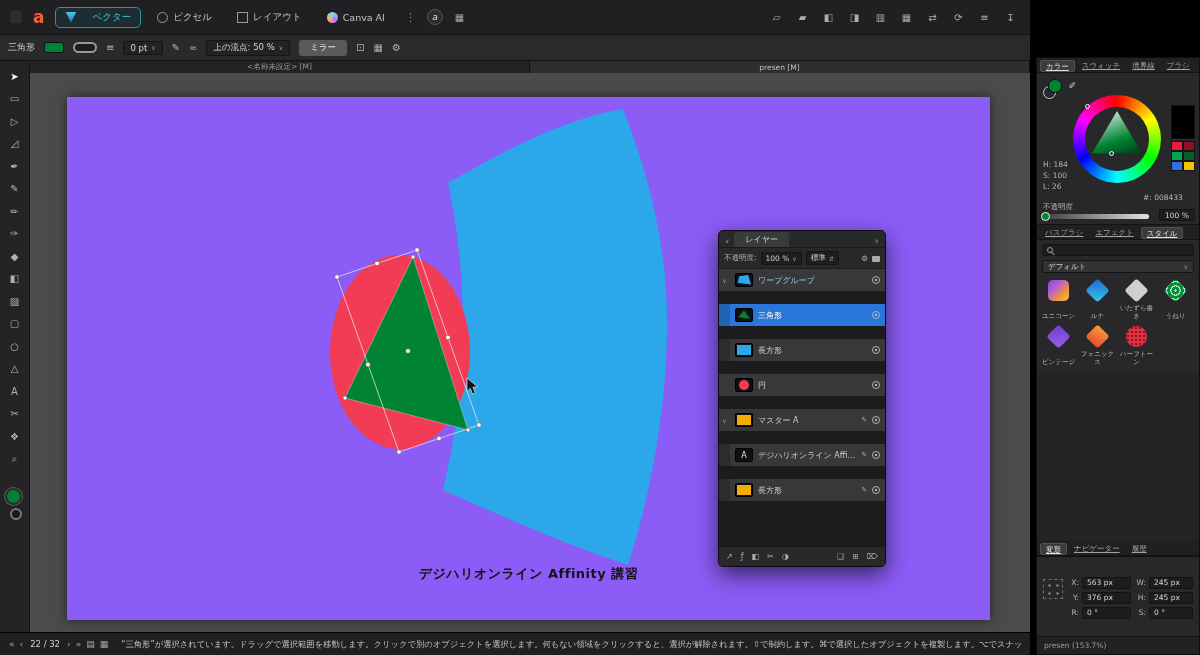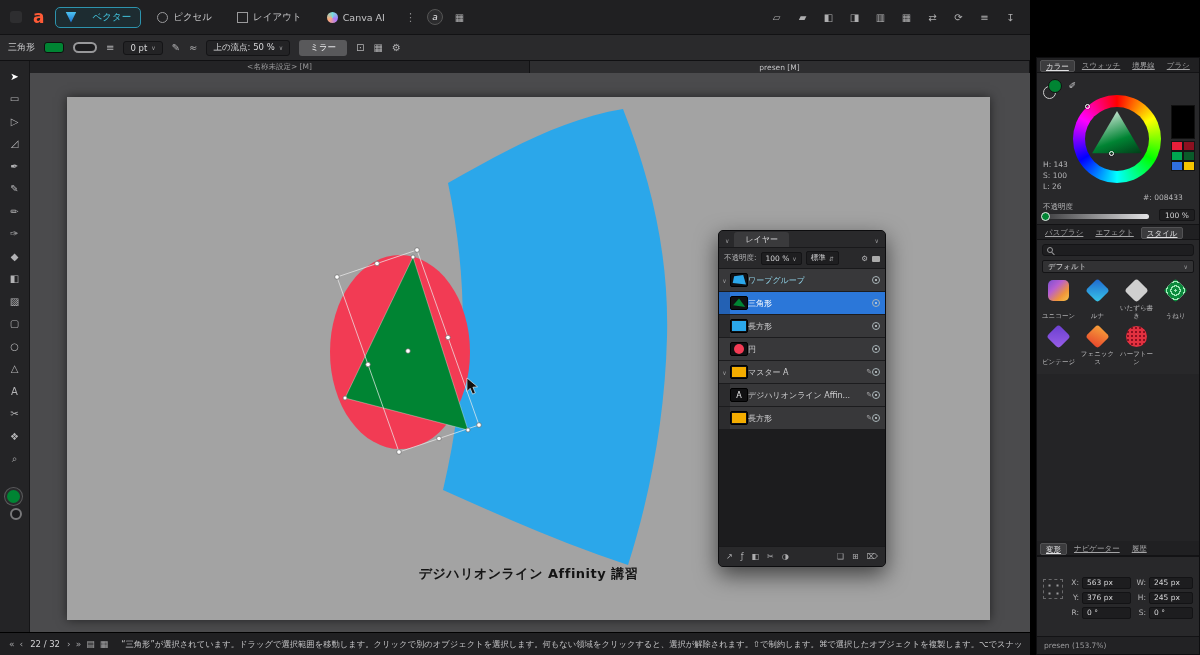--- a/index.html
+++ b/index.html
@@ -69,21 +69,21 @@
     display:flex; flex-direction:column; overflow:hidden; }
   .lp-header { height:17px; background:#29292b; display:flex; align-items:flex-end; padding:0 6px; gap:5px;
     border-bottom:1px solid #19191b; }
   .lp-title { background:#3a3a3c; border-radius:3px 3px 0 0; font-size:8px; color:#d6d6d8; padding:2px 11px 2px; }
   .lp-hcaret { font-size:6px; color:#9a9a9c; padding-bottom:3px; }
   .lp-controls { height:21px; display:flex; align-items:center; gap:4px; padding:0 5px; font-size:7.5px;
     color:#b2b2b4; border-bottom:1px solid #19191b; background:#29292b; }
   .lp-select { background:#1e1e20; border:1px solid #141416; border-radius:2px; padding:1px 4px;
     display:flex; align-items:center; gap:3px; font-size:7.5px; color:#d4d4d6; }
   .lp-rows { background:#1c1c1e; flex:1; }
-  .lp-row { height:22px; margin-bottom:1px; background:#38383a; display:flex; align-items:center; 
+  .lp-row { height:22px; margin-bottom:13px; background:#38383a; display:flex; align-items:center; gap:5px;
     padding-right:5px; font-size:8px; color:#cfcfd1; }
   .lp-row.selected { background:#2b77d9; color:#fff; }
   .lp-caret { width:11px; text-align:center; font-size:6px; color:#9a9a9c; flex:none; }
   .lp-indent { width:11px; align-self:stretch; background:#2c2c2e; flex:none; }
   .lp-row.selected .lp-indent { background:#2361b4; }
   .lp-thumb { width:18px; height:14px; background:#101012; border-radius:2px; border:1px solid #000;
     position:relative; overflow:hidden; flex:none; }
   .th { position:absolute; inset:1px; }
   .th-warp { background:#2BA7EA; clip-path:polygon(15% 12%,80% 0,100% 95%,5% 80%); }
   .th-tri  { background:#008433; clip-path:polygon(50% 5%,95% 90%,8% 72%); }
@@ -262,21 +262,21 @@
     <span class="tool">✂</span>
     <span class="tool">❖</span>
     <span class="tool">⌕</span>
     <div class="color-wells">
       <span class="well-fill" style="background: rgb(0, 132, 51);"></span>
       <span class="well-stroke"></span>
     </div>
   </div>
 
   <div id="canvas">
-    <div id="artboard" style="background: #a3a3a3; padding-left: 40px;">
+    <div id="artboard" style="background: #8b5cf6; padding-left: 40px;">
       <svg width="923" height="523" viewBox="0 0 923 523">
         <path d="M381,86 C438,54 495,22 556,12 C586,88 602,162 600,240 C598,318 584,396 561,468 C498,447 436,420 376,393 C400,292 403,190 381,86 Z" style="fill: rgb(43, 167, 234);"></path>
         <ellipse cx="333" cy="255" rx="70" ry="97" style="fill: rgb(242, 59, 84);"></ellipse>
         <polygon points="346,160 401,333 278,301" style="fill: rgb(0, 132, 51);"></polygon>
 
         <g>
           <polygon points="270,180 350,153 412,328 332,355" fill="none" stroke="#ececec" stroke-width="0.8" opacity="0.9"></polygon>
           <polygon points="346,160 401,333 278,301" fill="none" stroke="#ffffff" stroke-width="0.6" opacity="0.55"></polygon>
           <g fill="#ffffff" stroke="#6a6a6a" stroke-width="0.7">
             <circle cx="270" cy="180" r="2.3"></circle>
@@ -407,21 +407,21 @@
       <span class="cw-front" style="background: rgb(0, 132, 51);"></span>
       <span class="dropper">✎</span>
       <div class="wheel">
         <div class="wheel-ring"></div>
         <div class="wheel-inner"></div>
         <div class="wheel-tri"></div>
         <div class="wheel-marker" style="left:12px; top:9px;"></div>
         <div class="wheel-marker" style="left:36px; top:56px;"></div>
       </div>
       <div class="hsl">
-        <div>H: 143</div>
+        <div>H: 184</div>
         <div>S: 100</div>
         <div>L: 26</div>
       </div>
       <div class="hexv">#: 008433</div>
       <div class="sw-col">
         <div class="sw-big" style="background: rgb(0, 0, 0);"></div>
         <div class="sw-grid">
           <span class="sw" style="background: rgb(232, 31, 58);"></span>
           <span class="sw" style="background: rgb(140, 16, 32);"></span>
           <span class="sw" style="background: rgb(0, 166, 81);"></span>

